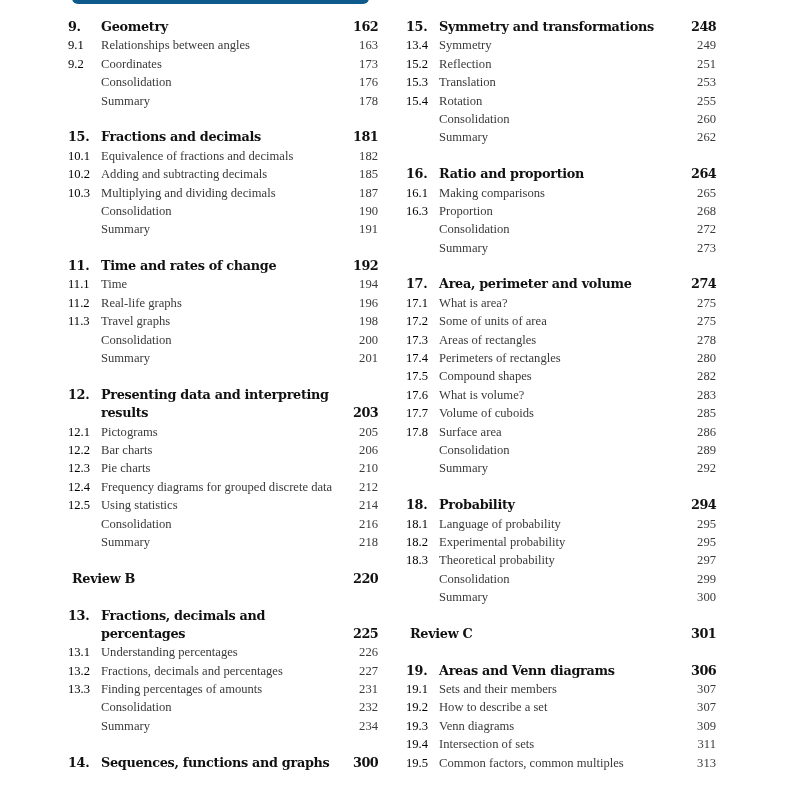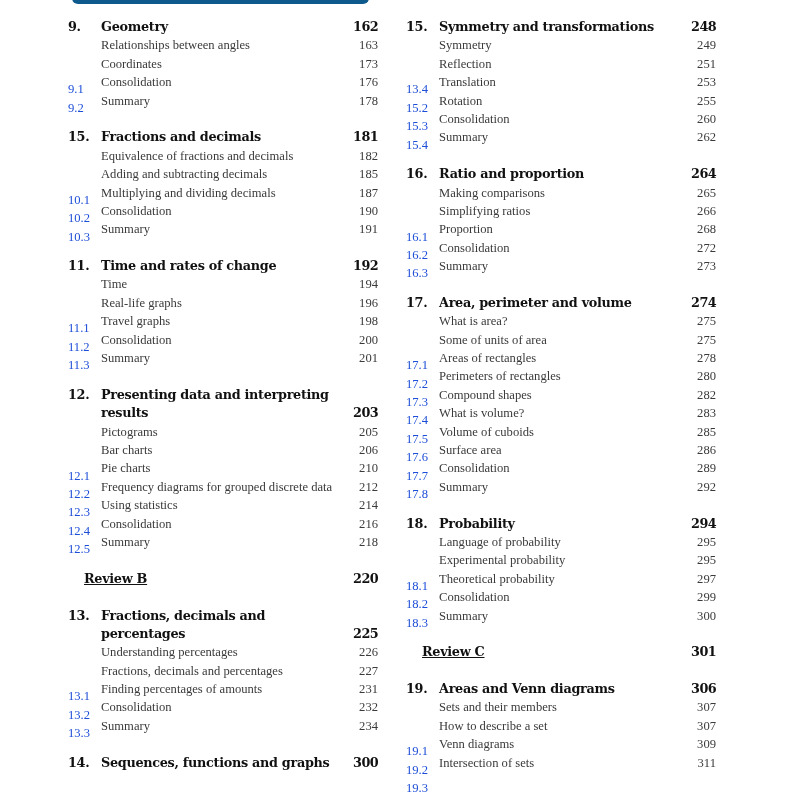--- a/index.html
+++ b/index.html
@@ -23,23 +23,23 @@
     font-size: 12.6px; white-space: nowrap;
   }
   .row .num { position: absolute; left: 0; top: 0; }
   .row .title { position: absolute; left: 33px; top: 0; }
   .row .page { position: absolute; right: 2px; top: 0; text-align: right; }
   .row.chapter, .row.review {
     font-family: "DejaVu Serif", "Liberation Serif", serif;
     font-weight: bold; color: #111111; font-size: 12.8px; letter-spacing: -0.3px;
   }
   .row.chapter .page, .row.review .page { letter-spacing: -0.6px; }
-  .row.review .title { left: 16px; text-decoration: underline; }
+  .row.review .title { left: 4px; }
   .row.blank { height: 18.4px; }
-  .row.section .num { color: #1d4ed8; margin-top: 44px; }
+  .row.section .num { color: #000000; }
   .row.section .title, .row.section .page { color: #3a3a3a; }
 </style>
 </head>
 <body>
 
 <div class="topbar" style="background: rgb(14, 90, 140);"></div>
 
 <div class="col" id="col-left">
     <div class="row chapter">
       <span class="num">9.</span>
@@ -263,25 +263,20 @@
       <span class="num">16.</span>
       <span class="title">Ratio and proportion</span>
       <span class="page">264</span>
     </div>
     <div class="row section">
       <span class="num">16.1</span>
       <span class="title">Making comparisons</span>
       <span class="page">265</span>
     </div>
     <div class="row section">
-      <span class="num">16.2</span>
-      <span class="title">Simplifying ratios</span>
-      <span class="page">266</span>
-    </div>
-    <div class="row section">
       <span class="num">16.3</span>
       <span class="title">Proportion</span>
       <span class="page">268</span>
     </div>
     <div class="row section">
       <span class="num"></span>
       <span class="title">Consolidation</span>
       <span class="page">272</span>
     </div>
     <div class="row section">
@@ -400,13 +395,18 @@
     <div class="row section">
       <span class="num">19.3</span>
       <span class="title">Venn diagrams</span>
       <span class="page">309</span>
     </div>
     <div class="row section">
       <span class="num">19.4</span>
       <span class="title">Intersection of sets</span>
       <span class="page">311</span>
     </div>
+    <div class="row section">
+      <span class="num">19.5</span>
+      <span class="title">Common factors, common multiples</span>
+      <span class="page">313</span>
+    </div>
   </div>
 
 </body></html>

